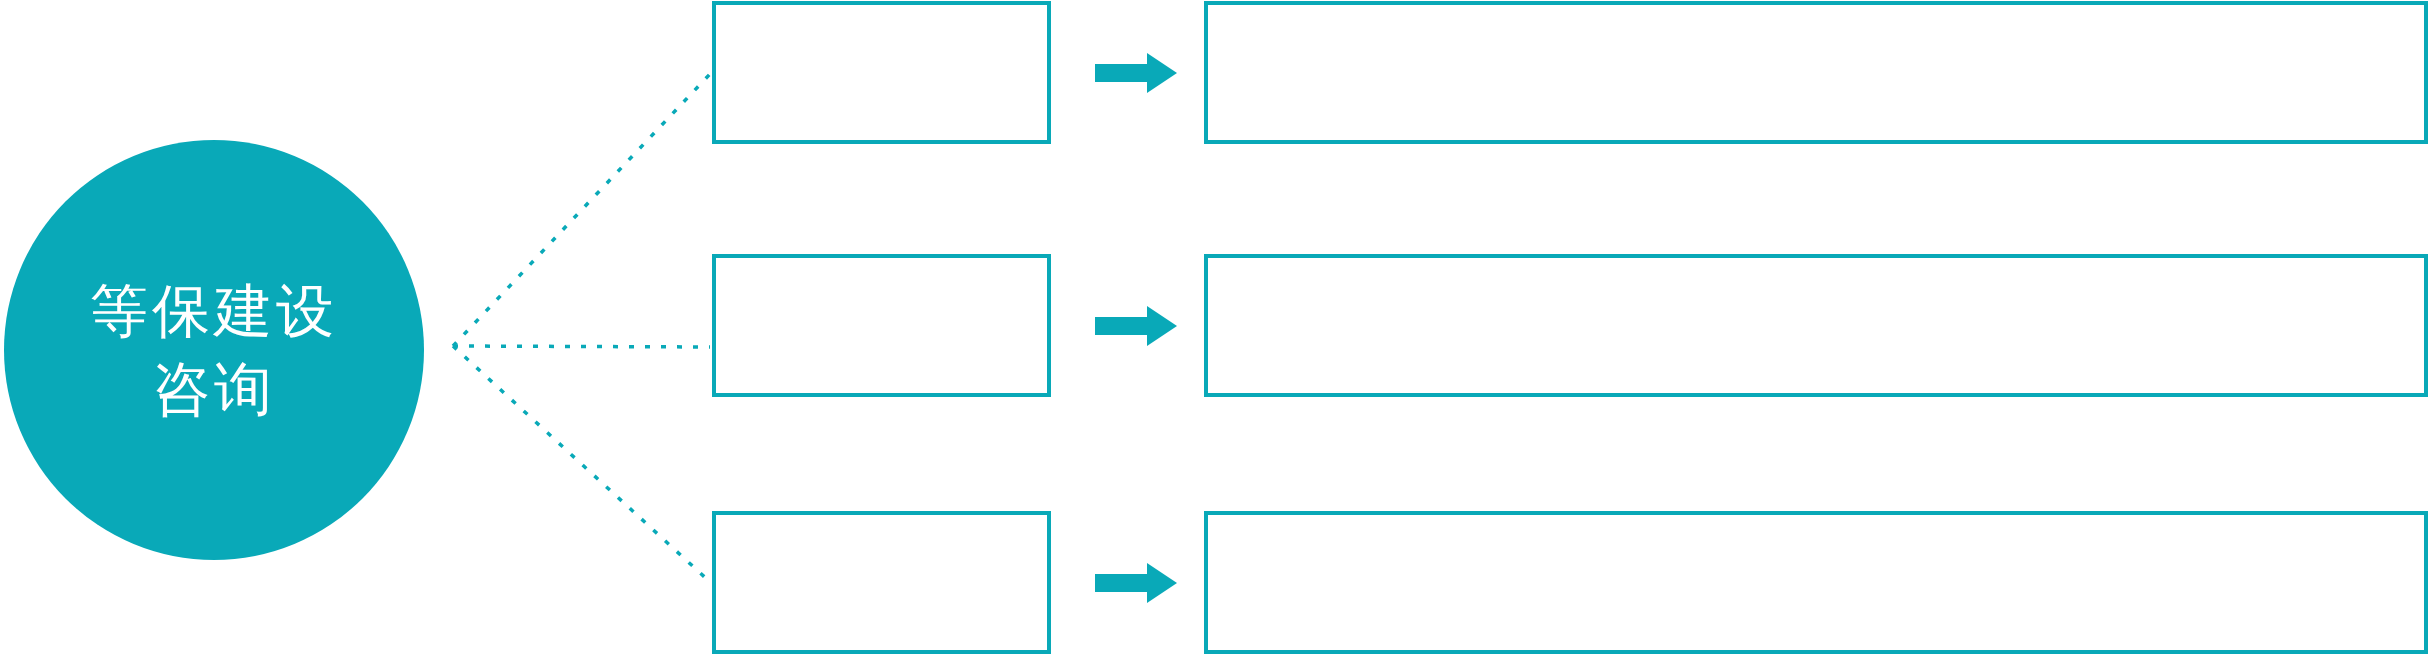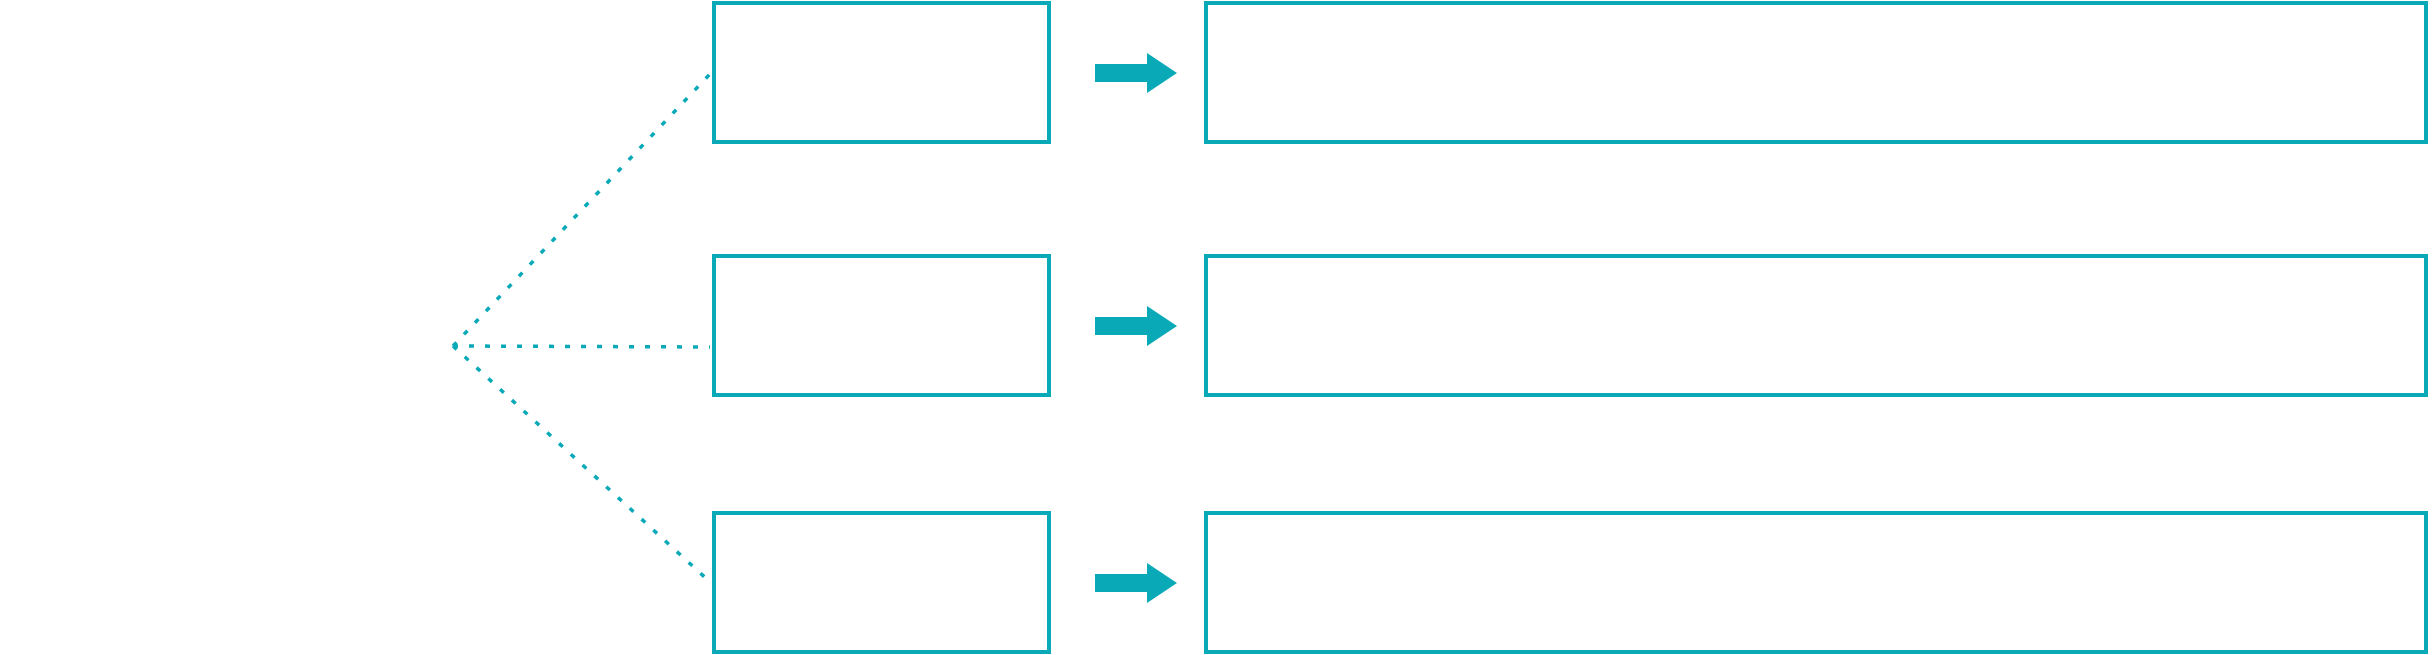--- a/index.html
+++ b/index.html
@@ -89,20 +89,24 @@
     justify-content: center;
     color: var(--accent);
     font-size: 36px;
   }
 </style>
 </head>
 <body>
 
 <div class="canvas">
 
+  <div class="hub-circle">
+    <span>等保建设</span>
+    <span>咨询</span>
+  </div>
 
   <svg class="connector-svg" viewBox="0 0 2434 655" xmlns="http://www.w3.org/2000/svg">
     <line x1="453" y1="346" x2="710" y2="74"></line>
     <line x1="453" y1="346" x2="710" y2="347"></line>
     <line x1="453" y1="346" x2="710" y2="582"></line>
   </svg>
 
   <div class="row-box small-box row-1">
     <div class="box-label"></div>
   </div>

